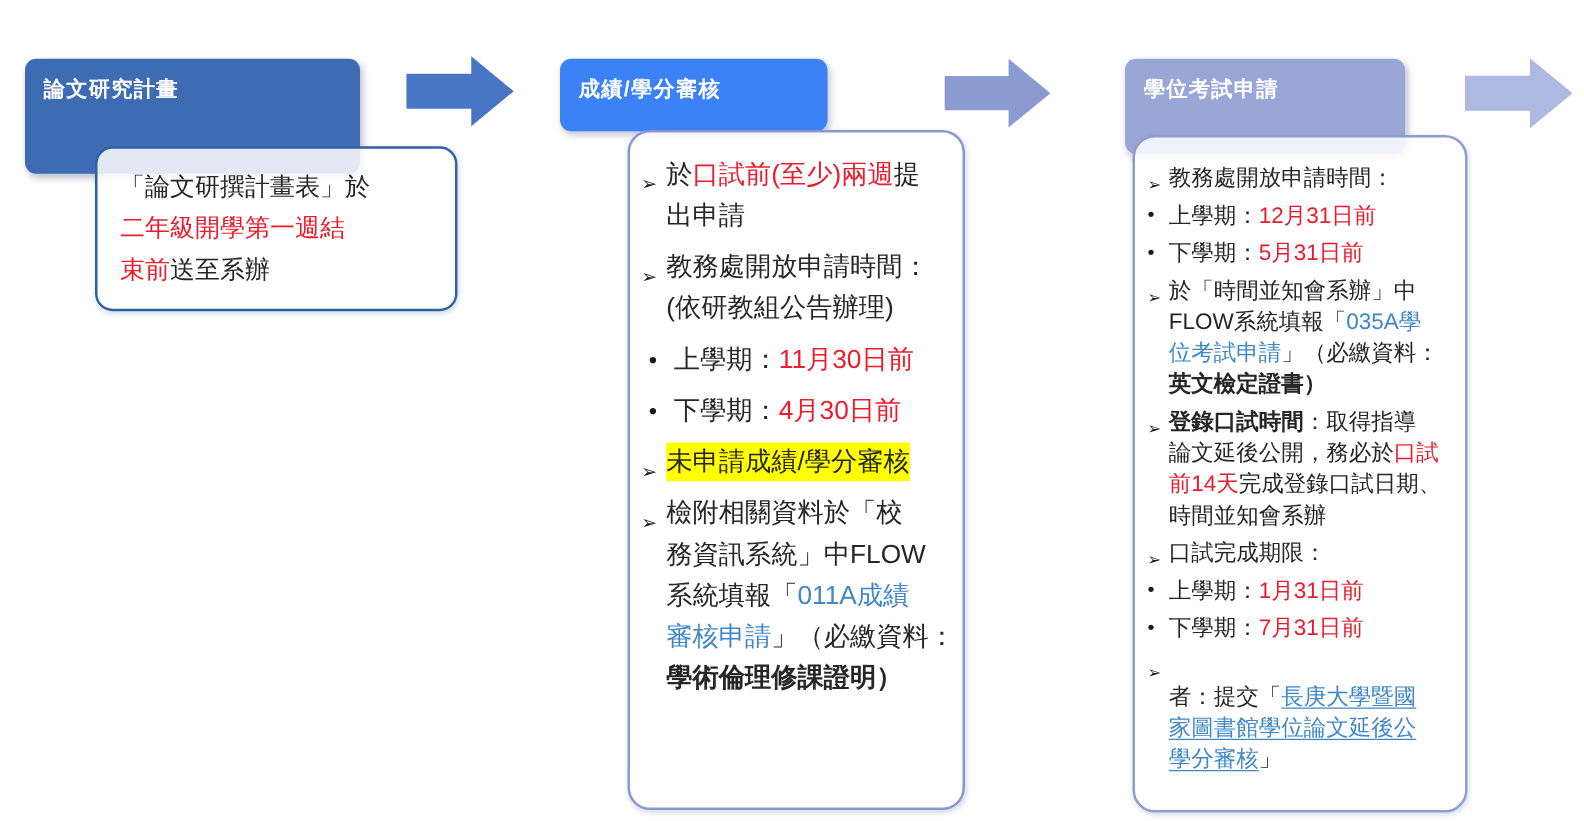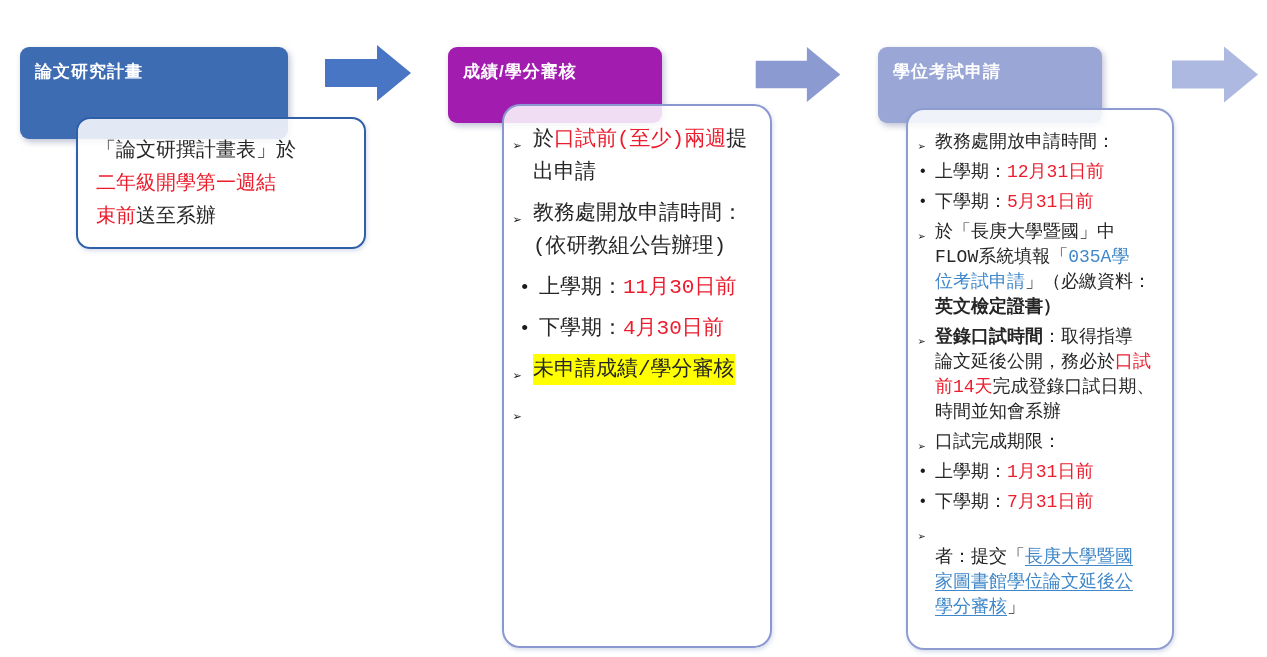--- a/index.html
+++ b/index.html
@@ -15,21 +15,20 @@
   .stage-title{
     display:block;padding:13px 16px 0 15px;
     font-size:17px;font-weight:700;color:var(--header-text,#fff);
     letter-spacing:1px;
   }
   .detail-box{
     position:absolute;border:2px solid #5b7fc0;border-radius:16px;
     background:rgba(255,255,255,0.85);
     box-shadow:1px 2px 4px rgba(120,140,190,.30);
     z-index:2;
-    font-family:Liberation Mono, monospace;
   }
   .content{white-space:nowrap;}
   .c1 .content{padding:15px 8px 0 18px;font-size:20px;line-height:33px;}
   .c2 .content{padding:17px 2px 0 9px;font-size:21px;line-height:33px;}
   .c3 .content{padding:20px 2px 0 10px;font-size:18px;line-height:25px;}
   .item{position:relative;}
   .c2 .item{padding-left:20px;margin-bottom:8px;}
   .c3 .item{padding-left:17px;margin-bottom:5px;}
   .c2 .item.sub{margin-left:6px;}
   .bullet{position:absolute;left:0;color:#1a1a1a;}
@@ -56,47 +55,47 @@
   <div class="detail-box c1" style="left: 76px; top: 117px; width: 286px; height: 128px; border-radius: 14px; border-color: rgb(47, 95, 168);">
     <div class="content">
         <div><span class="seg k">「論文研撰計畫表」於</span><br><span class="seg r">二年級開學第一週結</span><br><span class="seg r">束前</span><span class="seg k">送至系辦</span></div>
       </div>
   </div>
 
   <svg class="flow-arrow" style="left:325px;top:43px;" width="88" height="60" viewBox="0 0 88 60">
     <polygon points="0,16 52,16 52,2 86,30 52,58 52,44 0,44" fill="#4876C5"></polygon>
   </svg>
 
-  <div class="stage-header" style="left: 448px; top: 47px; width: 214px; height: 76px; background: #a21caf;">
+  <div class="stage-header" style="left: 448px; top: 47px; width: 214px; height: 58px; background: #3b82f6;">
     <span class="stage-title">成績/學分審核</span>
   </div>
   <div class="detail-box c2" style="left: 502px; top: 104px; width: 266px; height: 540px; border-radius: 18px; border-color: rgb(138, 151, 208);">
     <div class="content">
         <div class="item"><span class="bullet arrow">➢</span><span class="body"><span class="seg k">於</span><span class="seg r">口試前(至少)兩週</span><span class="seg k">提</span><br><span class="seg k">出申請</span></span></div>
         <div class="item"><span class="bullet arrow">➢</span><span class="body"><span class="seg k">教務處開放申請時間：</span><br><span class="seg k">(依研教組公告辦理)</span></span></div>
         <div class="item sub"><span class="bullet dot">•</span><span class="body"><span class="seg k">上學期：</span><span class="seg r">11月30日前</span></span></div>
         <div class="item sub"><span class="bullet dot">•</span><span class="body"><span class="seg k">下學期：</span><span class="seg r">4月30日前</span></span></div>
         <div class="item"><span class="bullet arrow">➢</span><span class="body"><span class="seg hl">未申請成績/學分審核</span><br></span></div>
-        <div class="item"><span class="bullet arrow">➢</span></div>
+        <div class="item"><span class="bullet arrow">➢</span><span class="body"><span class="seg k">檢附相關資料於「校</span><br><span class="seg k">務資訊系統」中FLOW</span><br><span class="seg k">系統填報「</span><span class="seg b">011A成績</span><br><span class="seg b">審核申請</span><span class="seg k">」（必繳資料：</span><br><span class="seg bold">學術倫理修課證明）</span></span></div>
       </div>
   </div>
 
   <svg class="flow-arrow" style="left:755px;top:45px;" width="88" height="59" viewBox="0 0 88 60">
     <polygon points="0,16 52,16 52,2 86,30 52,58 52,44 0,44" fill="#8B9BD2"></polygon>
   </svg>
 
-  <div class="stage-header" style="left: 878px; top: 47px; width: 224px; height: 76px; background: rgb(154, 167, 214);">
+  <div class="stage-header" style="left: 900px; top: 47px; width: 224px; height: 76px; background: rgb(154, 167, 214);">
     <span class="stage-title">學位考試申請</span>
   </div>
   <div class="detail-box c3" style="left: 906px; top: 108px; width: 264px; height: 538px; border-radius: 18px; border-color: rgb(142, 156, 210);">
     <div class="content">
         <div class="item"><span class="bullet arrow">➢</span><span class="body"><span class="seg k">教務處開放申請時間：</span></span></div>
         <div class="item"><span class="bullet dot">•</span><span class="body"><span class="seg k">上學期：</span><span class="seg r">12月31日前</span></span></div>
         <div class="item"><span class="bullet dot">•</span><span class="body"><span class="seg k">下學期：</span><span class="seg r">5月31日前</span></span></div>
-        <div class="item"><span class="bullet arrow">➢</span><span class="body"><span class="seg k">於「長庚大學暨國」中</span><br><span class="seg k">FLOW系統填報「</span><span class="seg b">035A學</span><br><span class="seg b">位考試申請</span><span class="seg k">」（必繳資料：</span><br><span class="seg bold">英文檢定證書）</span></span></div>
+        <div class="item"><span class="bullet arrow">➢</span><span class="body"><span class="seg k">於「時間並知會系辦」中</span><br><span class="seg k">FLOW系統填報「</span><span class="seg b">035A學</span><br><span class="seg b">位考試申請</span><span class="seg k">」（必繳資料：</span><br><span class="seg bold">英文檢定證書）</span></span></div>
         <div class="item"><span class="bullet arrow">➢</span><span class="body"><span class="seg bold">登錄口試時間</span><span class="seg k">：取得指導</span><br><span class="seg k">論文延後公開，務必於</span><span class="seg r">口試</span><br><span class="seg r">前14天</span><span class="seg k">完成登錄口試日期、</span><br><span class="seg k">時間並知會系辦</span></span></div>
         <div class="item"><span class="bullet arrow">➢</span><span class="body"><span class="seg k">口試完成期限：</span></span></div>
         <div class="item"><span class="bullet dot">•</span><span class="body"><span class="seg k">上學期：</span><span class="seg r">1月31日前</span></span></div>
         <div class="item"><span class="bullet dot">•</span><span class="body"><span class="seg k">下學期：</span><span class="seg r">7月31日前</span></span></div>
         <div class="item"><span class="bullet arrow">➢</span><span class="body"><br><span class="seg k">者：提交「</span><span class="seg link">長庚大學暨國</span><br><span class="seg link">家圖書館學位論文延後公</span><br><span class="seg link">學分審核</span><span class="seg k">」</span></span></div>
       </div>
   </div>
 
   <svg class="flow-arrow" style="left:1172px;top:44px;" width="88" height="61" viewBox="0 0 88 60">
     <polygon points="0,16 52,16 52,2 86,30 52,58 52,44 0,44" fill="#ADB9E0"></polygon>

